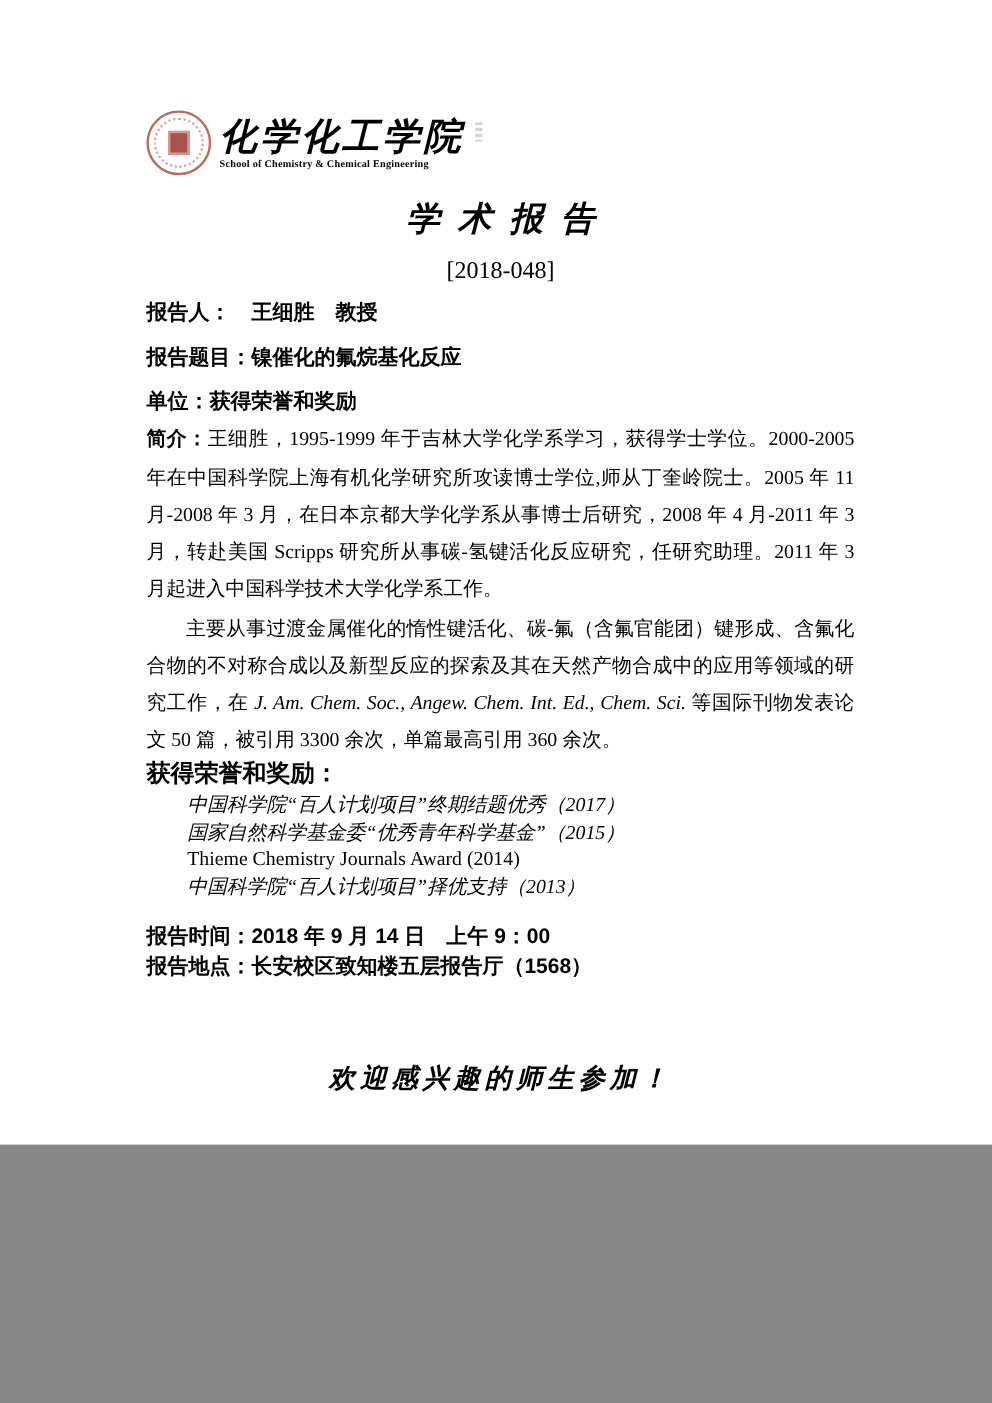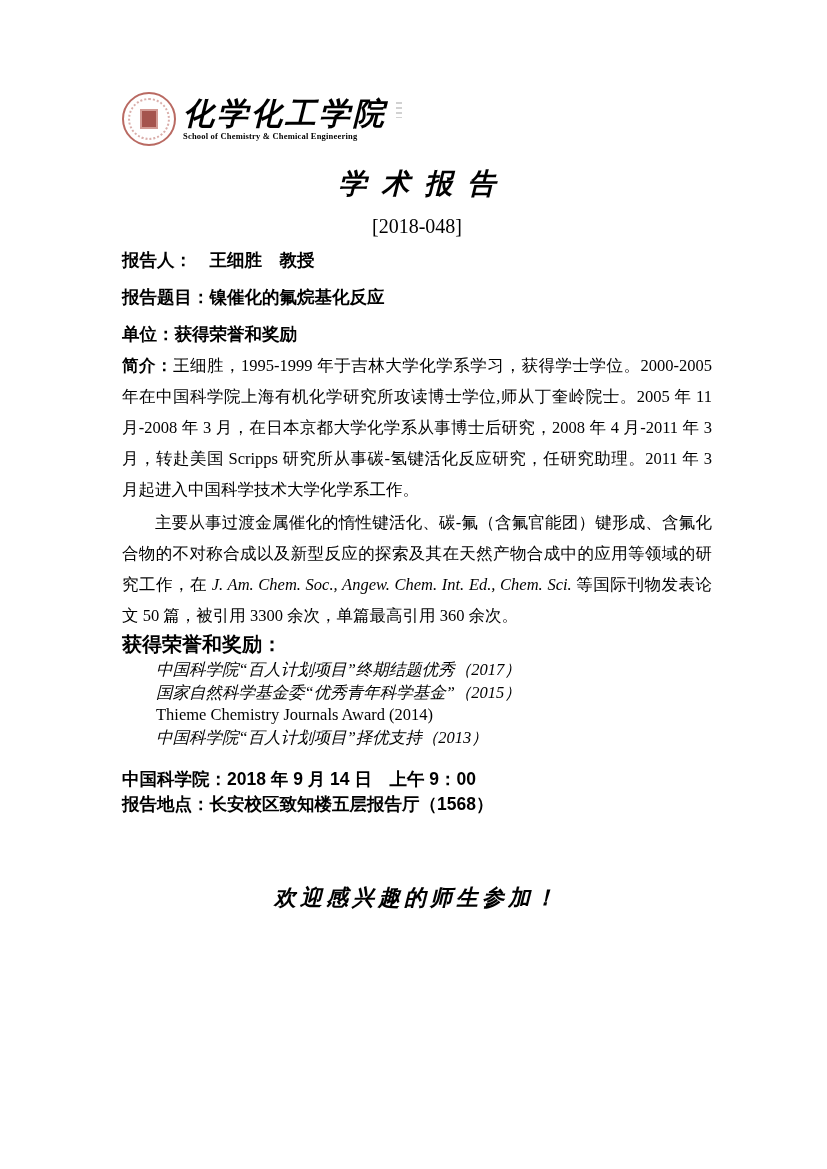--- a/index.html
+++ b/index.html
@@ -1,18 +1,18 @@
 <!DOCTYPE html>
 <html><head>
 <meta charset="utf-8">
 <style>
   html,body { margin:0; padding:0; background:#888; }
   .page {
     position:relative;
-    width:827px; height:1169px;
+    width:827px; height:954px;
     margin:0 auto;
     background:#ffffff;
     color:#000;
     overflow:hidden;
     font-family:"Liberation Serif","DejaVu Serif",serif;
   }
   .content { padding:0 115px 0 122px; }
 
   
   .logo-row { display:flex; align-items:center; gap:7px; padding-top:92px; }
@@ -99,20 +99,20 @@
 
     <p class="awards-label">获得荣誉和奖励：</p>
     <ul class="awards">
       <li>中国科学院“百人计划项目”终期结题优秀（2017）</li>
       <li>国家自然科学基金委“优秀青年科学基金”（2015）</li>
       <li class="en">Thieme Chemistry Journals Award (2014)</li>
       <li>中国科学院“百人计划项目”择优支持（2013）</li>
     </ul>
 
     <div class="schedule">
-      <p><span>中国科学院：</span><span>2018 年 9 月 14 日　上午 9：00</span></p>
+      <p><span>报告时间：</span><span>2018 年 9 月 14 日　上午 9：00</span></p>
       <p><span>报告地点：</span><span>长安校区致知楼五层报告厅（1568）</span></p>
     </div>
 
     <div class="welcome">欢迎感兴趣的师生参加！</div>
 
   </div>
 </div>
 
 </body></html>

